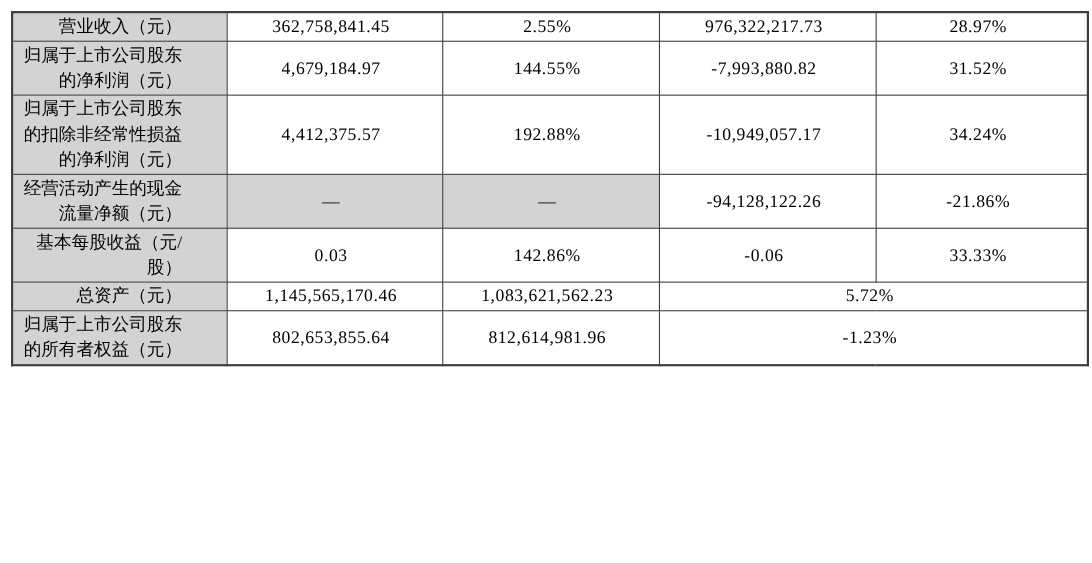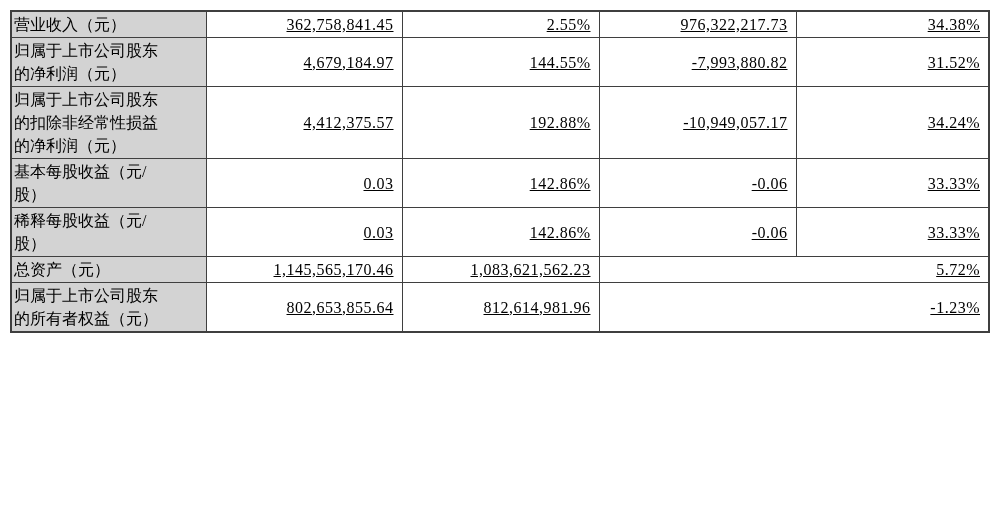--- a/index.html
+++ b/index.html
@@ -29,34 +29,33 @@
     line-height: 23px;
   }
   table.fin td, table.fin th {
     border: 1px solid #3f3f3f;
     font-weight: normal;
     vertical-align: middle;
     overflow: hidden;
   }
   .g { background: #d3d3d3; }
   .lab {
-    text-align: left;
+    text-align: right;
     padding: 1px 40px 1px 2px;
     white-space: pre-line;
   }
   .hdr {
     text-align: center;
     padding: 1px 4px;
     white-space: pre-line;
   }
   .num {
-    text-align: right;
+    text-align: center;
     padding: 1px 8px 1px 2px;
     letter-spacing: 0.5px;
-    text-decoration: underline;
   }
 </style>
 </head>
 <body>
 
 <div class="page">
   <table class="fin">
     <colgroup>
       <col style="width:195px">
       <col style="width:196px">
@@ -65,21 +64,21 @@
       <col style="width:193px">
     </colgroup>
 
     <tbody>
 
     <tr style="height:25px">
       <td class="lab g">营业收入（元）</td>
       <td class="num">362,758,841.45</td>
       <td class="num">2.55%</td>
       <td class="num">976,322,217.73</td>
-      <td class="num">34.38%</td>
+      <td class="num">28.97%</td>
     </tr>
 
     <tr style="height:48px">
       <td class="lab g">归属于上市公司股东
 的净利润（元）</td>
       <td class="num">4,679,184.97</td>
       <td class="num">144.55%</td>
       <td class="num">-7,993,880.82</td>
       <td class="num">31.52%</td>
     </tr>
@@ -87,38 +86,38 @@
     <tr style="height:72px">
       <td class="lab g">归属于上市公司股东
 的扣除非经常性损益
 的净利润（元）</td>
       <td class="num">4,412,375.57</td>
       <td class="num">192.88%</td>
       <td class="num">-10,949,057.17</td>
       <td class="num">34.24%</td>
     </tr>
 
+    <tr style="height:48px">
+      <td class="lab g">经营活动产生的现金
+流量净额（元）</td>
+      <td class="num g">—</td>
+      <td class="num g">—</td>
+      <td class="num">-94,128,122.26</td>
+      <td class="num">-21.86%</td>
+    </tr>
 
     <tr style="height:48px">
       <td class="lab g">基本每股收益（元/
 股）</td>
       <td class="num">0.03</td>
       <td class="num">142.86%</td>
       <td class="num">-0.06</td>
       <td class="num">33.33%</td>
     </tr>
 
-    <tr style="height:48px">
-      <td class="lab g">稀释每股收益（元/
-股）</td>
-      <td class="num">0.03</td>
-      <td class="num">142.86%</td>
-      <td class="num">-0.06</td>
-      <td class="num">33.33%</td>
-    </tr>
 
 
 
     <tr style="height:25px">
       <td class="lab g">总资产（元）</td>
       <td class="num">1,145,565,170.46</td>
       <td class="num">1,083,621,562.23</td>
       <td class="num" colspan="2">5.72%</td>
     </tr>
 

